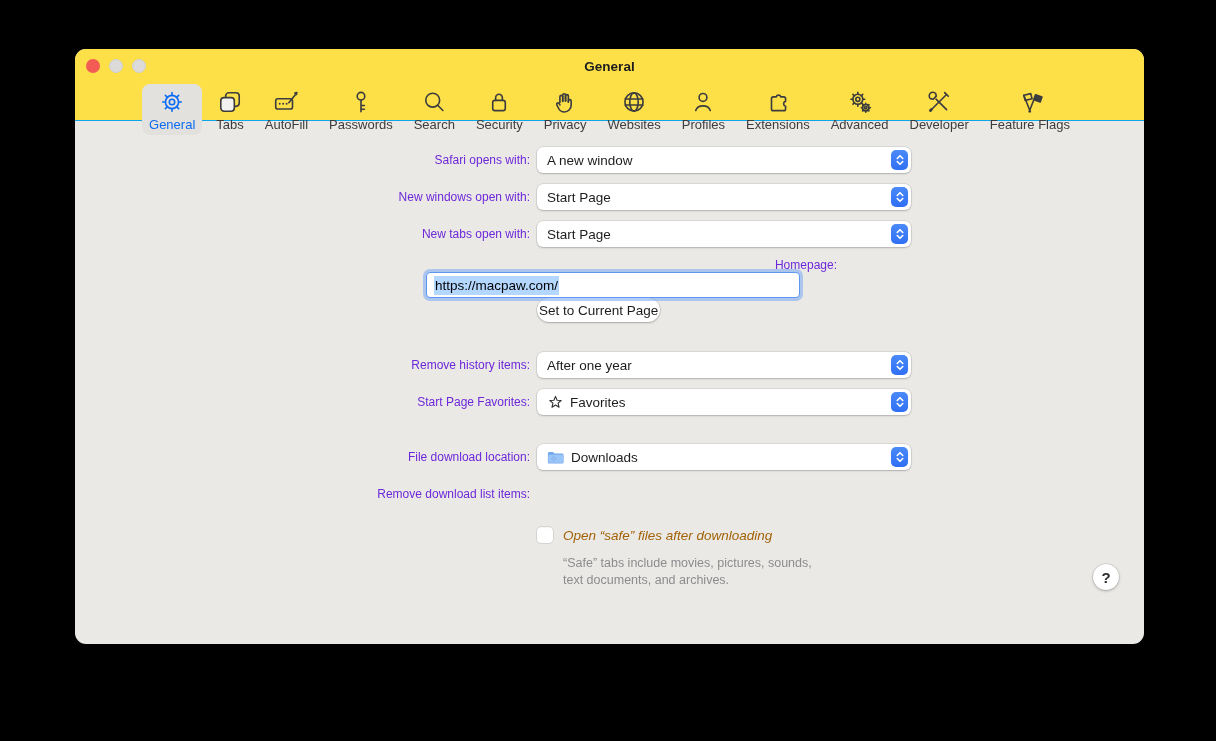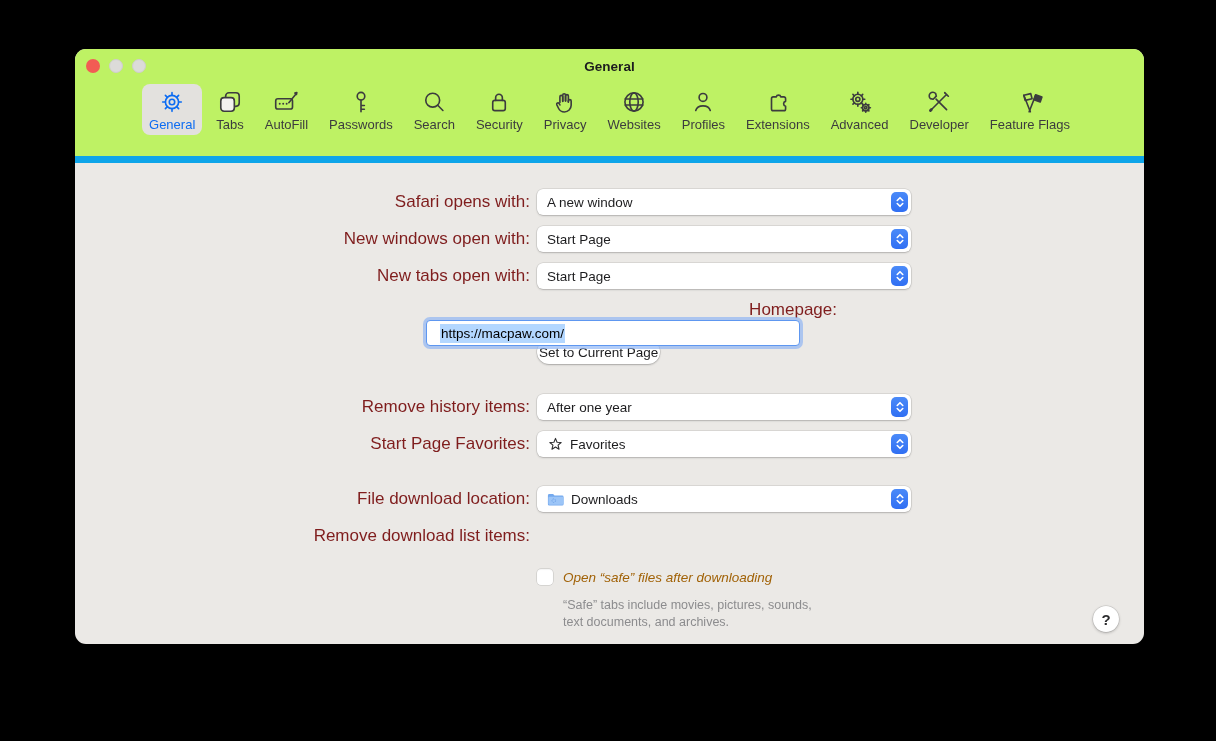--- a/index.html
+++ b/index.html
@@ -6,22 +6,22 @@
   html,body { width:1216px; height:741px; background:#000; font-family:"Liberation Sans", sans-serif; overflow:hidden; }
 
   .window {
     position:absolute; left:75px; top:49px; width:1069px; height:595px;
     background:#ebe9e6; border-radius:11px;
     box-shadow: 0 28px 70px rgba(0,0,0,0.85), 0 8px 25px rgba(0,0,0,0.6);
   }
 
   
   .header {
-    position:relative; height:114px; background:#bef264;
-    border-radius:11px 11px 0 0; border-bottom:7px solid #0ea5e9;
+    position:relative; height:72px; background:#fde047;
+    border-radius:11px 11px 0 0; border-bottom:1px solid #0ea5e9;
   }
   .traffic-lights { position:absolute; left:11px; top:10px; display:flex; gap:9px; }
   .tl { width:14px; height:14px; border-radius:50%; }
   .tl-close { background:#f25c54; }
   .tl-gray { background:#dcdbd9; border:0.5px solid #cfcecc; }
   .window-title {
     position:absolute; top:10px; left:0; right:0; text-align:center;
     font-size:13.5px; font-weight:bold; color:#1c1c1e;
   }
   .toolbar {
@@ -33,42 +33,42 @@
     padding:4px 7px 3px; border-radius:8px; color:#3c3c3e; cursor:default;
   }
   .titem.selected { background:#e3e1de; color:#0d6cf2; }
   .titem .ticon { height:28px; display:flex; align-items:center; justify-content:center; }
   .titem .ticon svg { width:26px; height:26px; }
   .titem .tlabel { font-size:13px; line-height:15px; white-space:nowrap; }
 
   
   .content { padding-top:26px; position:relative; height:492px; }
   .row { display:flex; align-items:center; height:26px; margin-bottom:11px; }
-  .row-label { width:455px; text-align:right; font-size:17px; color:#7f1d1d; flex:none; white-space:nowrap; }
+  .row-label { width:455px; text-align:right; font-size:12px; color:#6d28d9; flex:none; white-space:nowrap; }
   .ctl { margin-left:7px; width:374px; height:26px; position:relative; flex:none; }
 
   .select {
     background:#fff; border-radius:6px; height:100%;
     box-shadow: 0 0 0 0.5px rgba(0,0,0,0.14), 0 1px 2px rgba(0,0,0,0.18);
     display:flex; align-items:center; padding-left:10px; padding-right:10px;
     font-size:13.5px; color:#1d1d1f;
   }
   .select .vicon { display:flex; align-items:center; margin-right:6px; }
   .stepper {
     position:absolute; right:3px; top:3px; width:17px; height:20px;
     background:linear-gradient(#4a8af8,#306ff3); border-radius:5px;
     display:flex; align-items:center; justify-content:center;
   }
   .stepper svg { width:12px; height:14px; }
 
   .text-field {
     background:#fff; border-radius:4px; height:100%;
     border:1.5px solid #5e97f0;
     box-shadow: 0 0 0 3px rgba(138,178,244,0.65);
-    display:flex; align-items:center; padding-left:13px;
+    display:flex; align-items:center; padding-left:7px;
     font-size:13.5px; color:#000;
   }
   .sel-text { background:#b3d7ff; padding:2px 1px; }
 
   .btn-row { display:flex; margin:14px 0 0 462px; }
   .push-btn {
     height:24px; padding:0 2px; background:#fff; border:none; border-radius:12px;
     box-shadow: 0 0 0 0.5px rgba(0,0,0,0.16), 0 1px 2px rgba(0,0,0,0.22);
     font-size:13.5px; color:#1d1d1f; font-family:inherit;
   }

